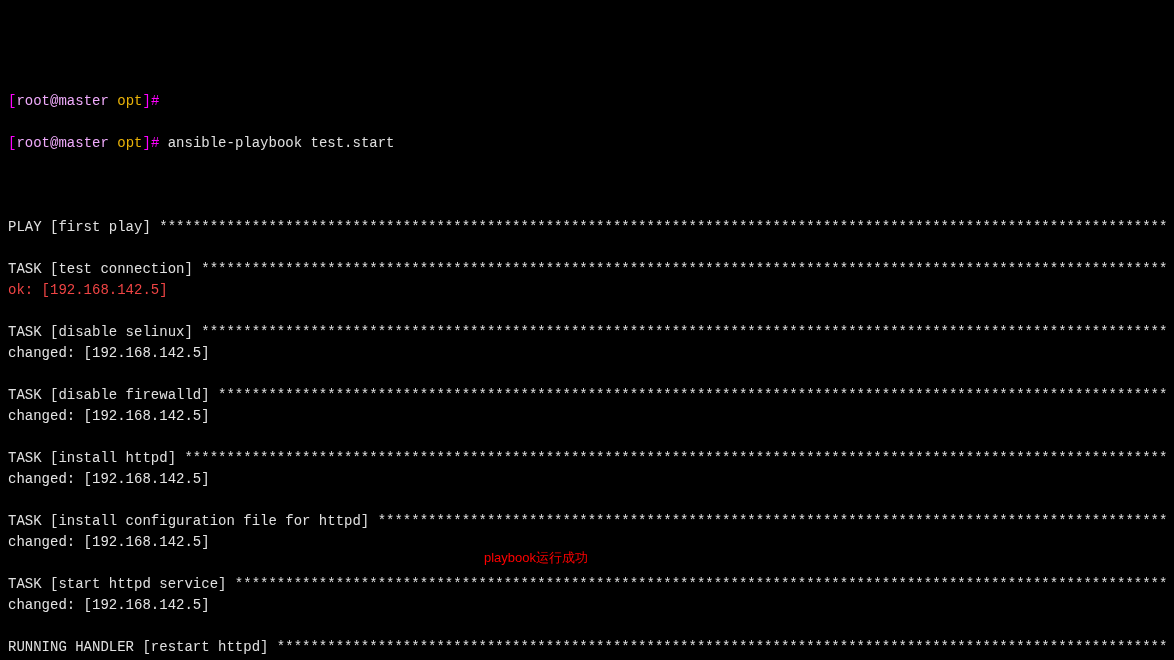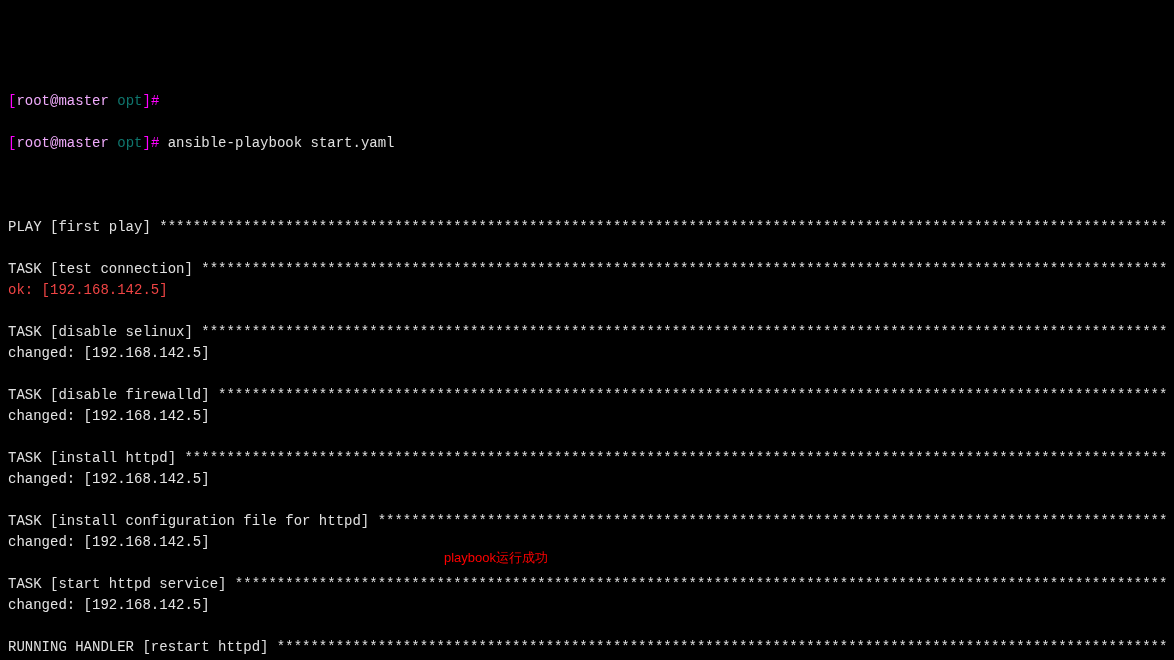--- a/index.html
+++ b/index.html
@@ -17,43 +17,43 @@
       width: 1174px;
       height: 660px;
       overflow: hidden;
       white-space: pre;
     }
     .terminal {
       padding: 2px 8px;
     }
     .red { color: #f0abfc; }
     .magenta { color: #ff00ff; }
-    .cyan { color: #0f766e; }
+    .cyan { color: #eab308; }
     .white { color: #e0e0e0; }
     .green { color: #ef4444; }
     .yellow { color: #e5e5e5; }
     .line { display: block; }
     .annotation {
       color: #ff0000;
       position: absolute;
       font-family: sans-serif;
       font-size: 13px;
     }
   </style>
 </head>
 <body>
 
 
 
 <div class="terminal">
 <span class="line" style="margin-top:-16px;"><span class="magenta">[</span><span class="red">root</span><span class="red">@</span><span class="red">master</span><span class="white"> </span><span class="cyan">opt</span><span class="magenta">]</span><span class="magenta">#</span></span>
-<span class="line"><span class="magenta">[</span><span class="red">root</span><span class="red">@</span><span class="red">master</span><span class="white"> </span><span class="cyan">opt</span><span class="magenta">]</span><span class="magenta">#</span><span class="white"> </span><span class="white">ansible-playbook start.yaml</span></span>
+<span class="line"><span class="magenta">[</span><span class="red">root</span><span class="red">@</span><span class="red">master</span><span class="white"> </span><span class="cyan">opt</span><span class="magenta">]</span><span class="magenta">#</span><span class="white"> </span><span class="white">ansible-playbook test.start</span></span>
 <span class="line">&nbsp;</span>
 <div id="blocks-container"><span class="line white">PLAY [first play] ************************************************************************************************************************</span><span class="line">&nbsp;</span><span class="line white">TASK [test connection] *******************************************************************************************************************</span><span class="line green">ok: [192.168.142.5]</span><span class="line">&nbsp;</span><span class="line white">TASK [disable selinux] *******************************************************************************************************************</span><span class="line yellow">changed: [192.168.142.5]</span><span class="line">&nbsp;</span><span class="line white">TASK [disable firewalld] *****************************************************************************************************************</span><span class="line yellow">changed: [192.168.142.5]</span><span class="line">&nbsp;</span><span class="line white">TASK [install httpd] *********************************************************************************************************************</span><span class="line yellow">changed: [192.168.142.5]</span><span class="line">&nbsp;</span><span class="line white">TASK [install configuration file for httpd] **********************************************************************************************</span><span class="line yellow">changed: [192.168.142.5]</span><span class="line">&nbsp;</span><span class="line white">TASK [start httpd service] ***************************************************************************************************************</span><span class="line yellow">changed: [192.168.142.5]</span><span class="line">&nbsp;</span><span class="line white">RUNNING HANDLER [restart httpd] **********************************************************************************************************</span><span class="line yellow">changed: [192.168.142.5]</span></div>
 
 
 
 </div>
 
-<div class="annotation" style="left:444px; top:548px;">playbook运行成功</div>
+<div class="annotation" style="left:484px; top:548px;">playbook运行成功</div>
 
 
 
 
 </body></html>

